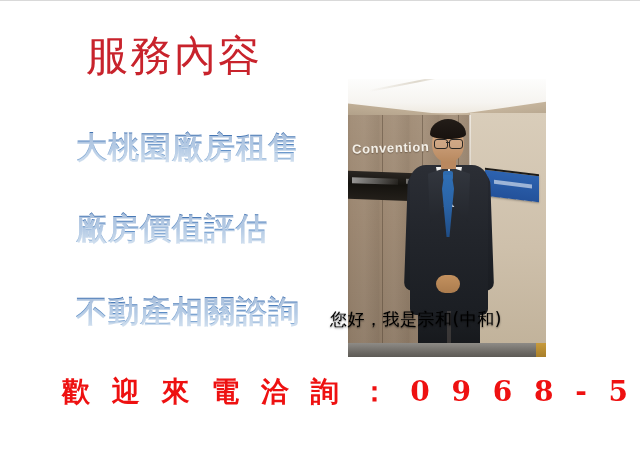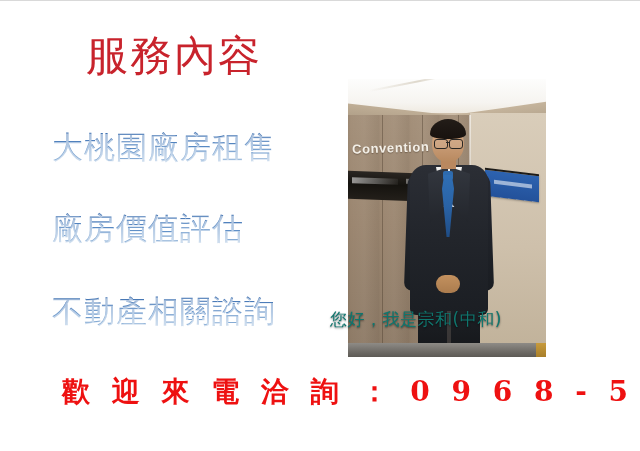--- a/index.html
+++ b/index.html
@@ -30,24 +30,24 @@
     font-weight: 400;
     line-height: 1.05;
     letter-spacing: 2px;
     color: #c8232c;
     white-space: nowrap;
   }
 
   
   .bullet {
     position: absolute;
-    left: 52px;
+    left: 76px;
     font-family: "DejaVu Serif", "Liberation Serif", serif;
     font-size: 31px;
-    font-weight: 400;
+    font-weight: 700;
     letter-spacing: 1px;
     line-height: 1.1;
     white-space: nowrap;
     color: #4a7fbf;
     background-image: linear-gradient(180deg, #3f6fae 0%, #5c8dc6 55%, #9dbcdd 100%);
     -webkit-background-clip: text;
     background-clip: text;
     -webkit-text-fill-color: transparent;
     text-shadow: 0 1px 0 rgba(255,255,255,0.55);
     text-align: right;
@@ -328,21 +328,21 @@
   }
 
   
   .caption {
     position: absolute;
     left: 330px;
     top: 307px;
     font-family: "DejaVu Sans", "Liberation Sans", sans-serif;
     font-size: 17px;
     font-weight: 400;
-    color: #0f766e;
+    color: #000000;
     letter-spacing: 0.5px;
     white-space: nowrap;
     text-shadow: 0 1px 2px rgba(0,0,0,0.55);
   }
 </style>
 </head>
 <body>
 
 <div class="slide">
 

